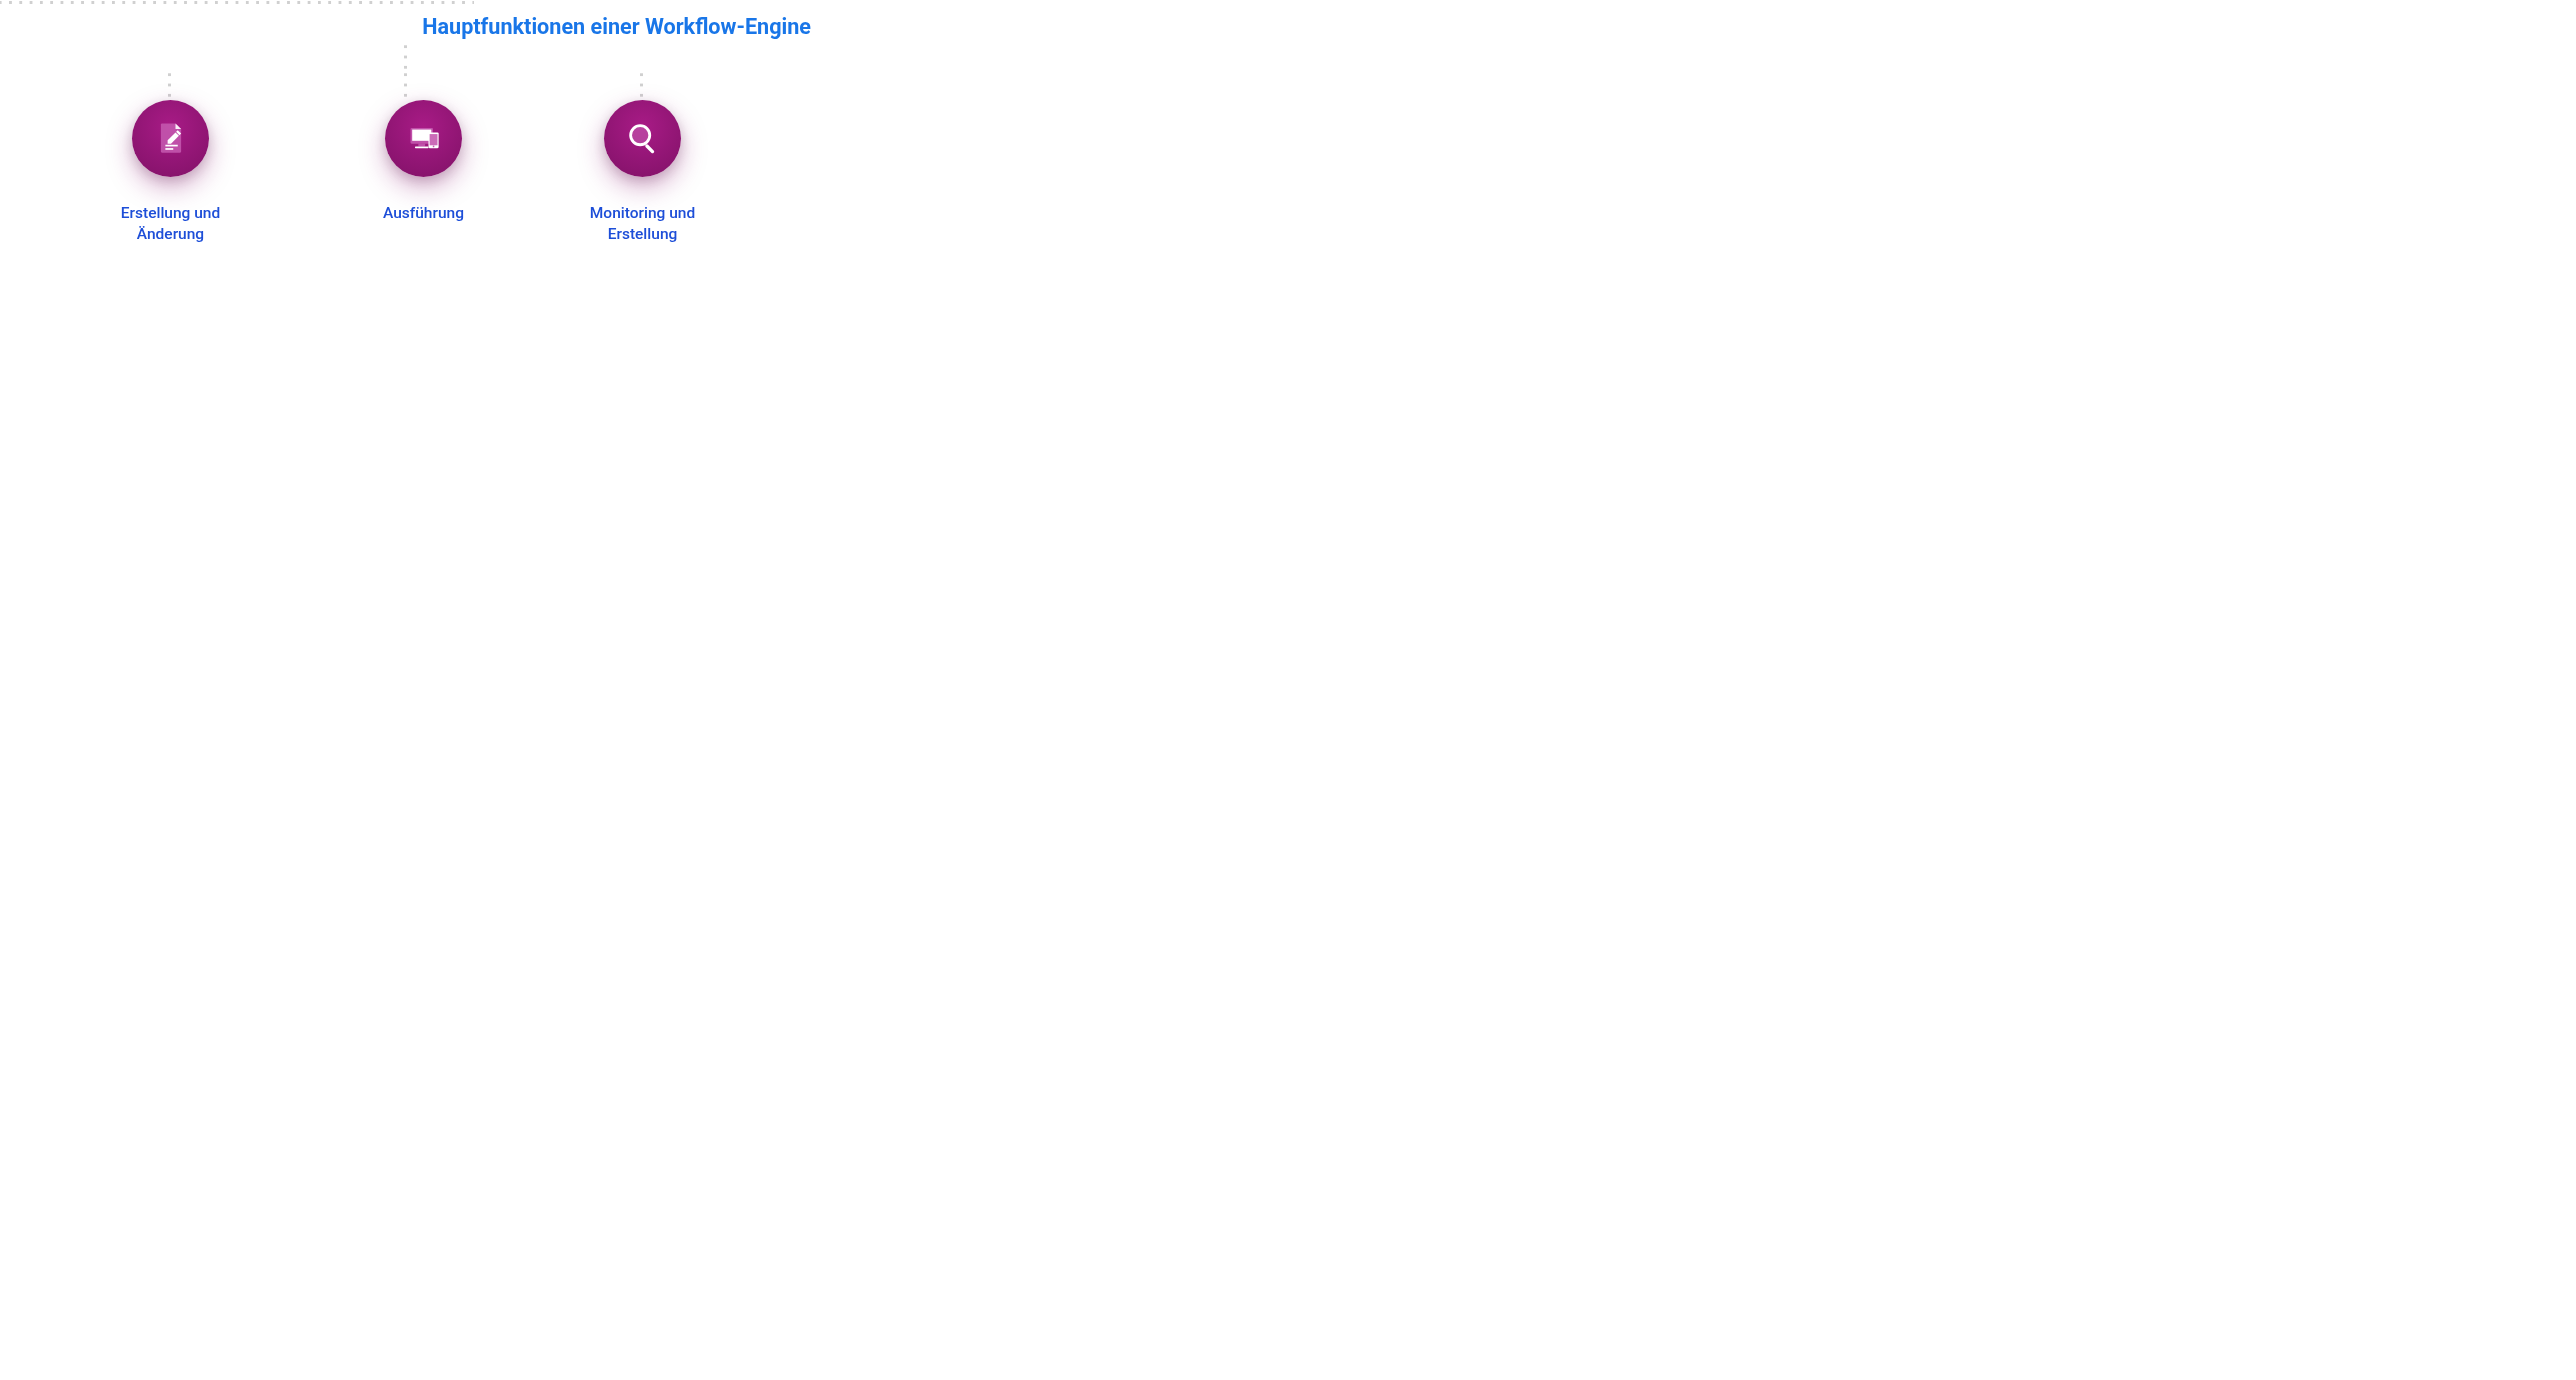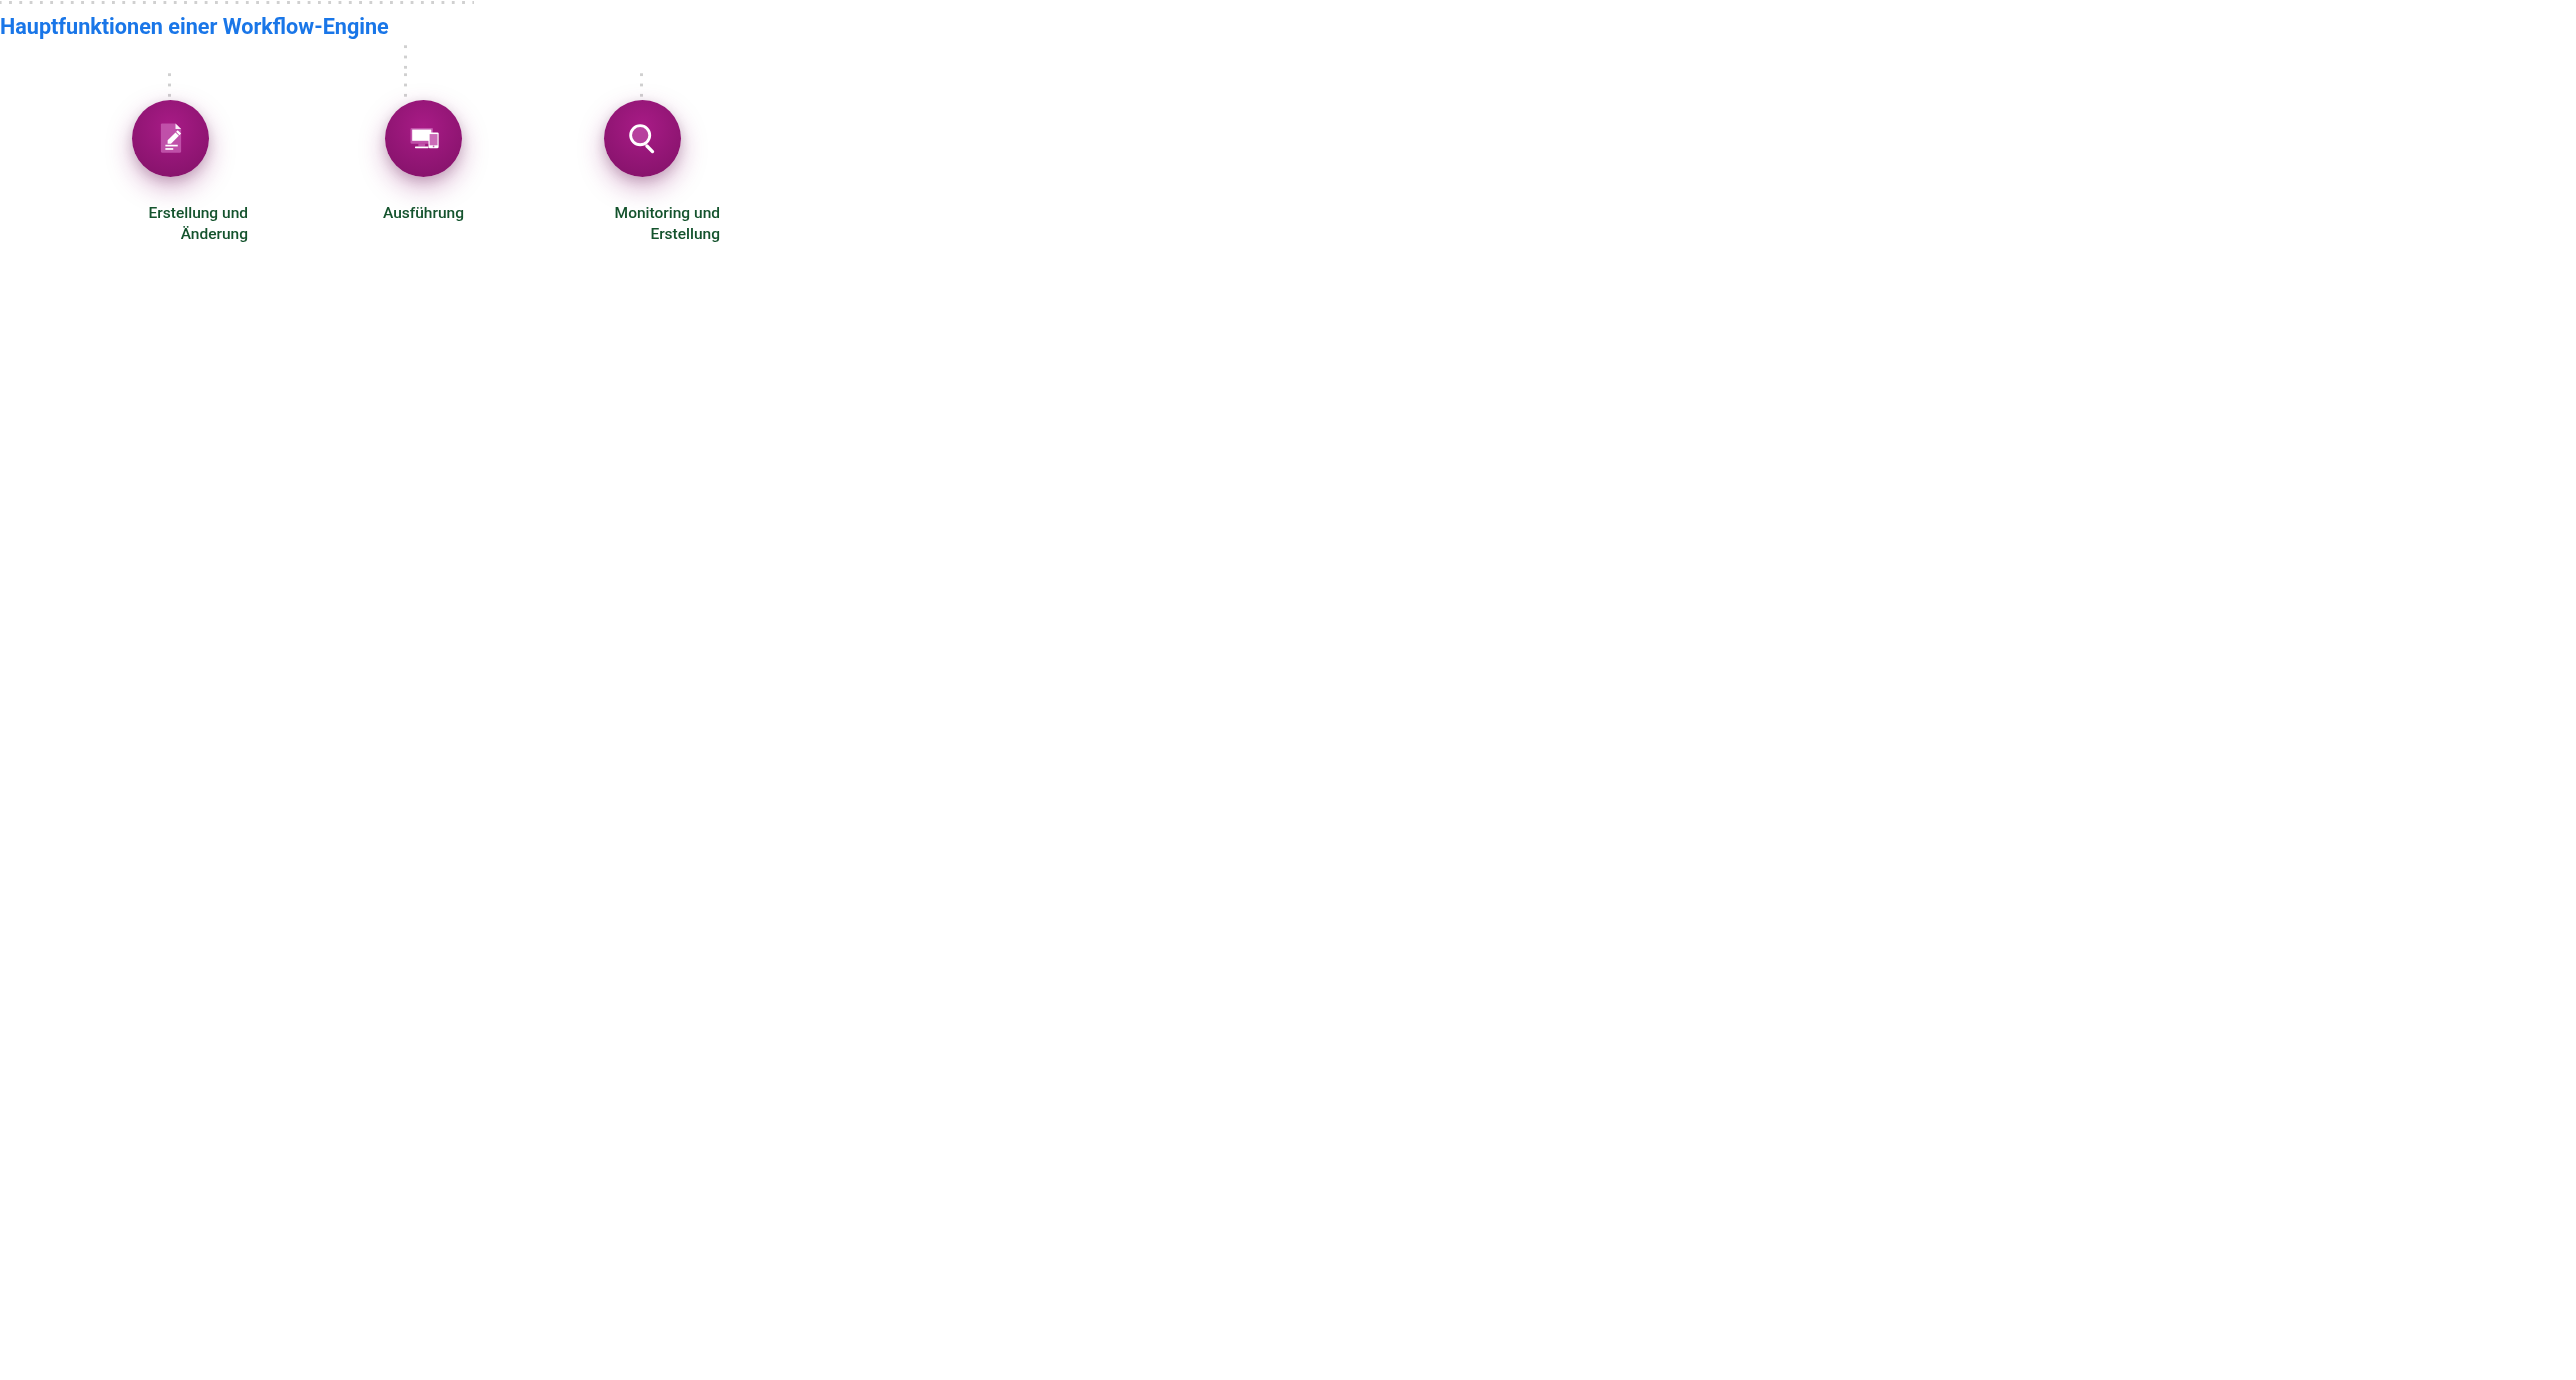--- a/index.html
+++ b/index.html
@@ -9,21 +9,21 @@
     background: #ffffff;
     font-family: -apple-system, BlinkMacSystemFont, "Segoe UI", Roboto, "Helvetica Neue", Arial, sans-serif;
     position: relative;
     overflow: hidden;
   }
   .title {
     position: absolute;
     top: 14.4px;
     left: 0;
     width: 100%;
-    text-align: left;
+    text-align: right;
     font-size: 21.6px;
     font-weight: 700;
     color: #1976e8;
   }
   .dotted-h {
     top: 69px;
     left: 170px;
     width: 474px;
     height: 1px;
     background-image: radial-gradient(circle, #d0d0d0 1.5px, transparent 1.5px);
@@ -82,22 +82,22 @@
     justify-content: center;
   }
   .circle svg {
     width: 36px;
     height: 36px;
   }
   .node-label {
     margin-top: 26px;
     font-size: 15.5px;
     font-weight: 500;
-    color: #14532d;
-    text-align: right;
+    color: #1d4ed8;
+    text-align: center;
     line-height: 1.35;
   }
 </style>
 </head>
 <body>
 
 <h1 class="title">Hauptfunktionen einer Workflow-Engine</h1>
 
 <div class="dotted-h"></div>
 <div class="dotted-stem stem-top"></div>

